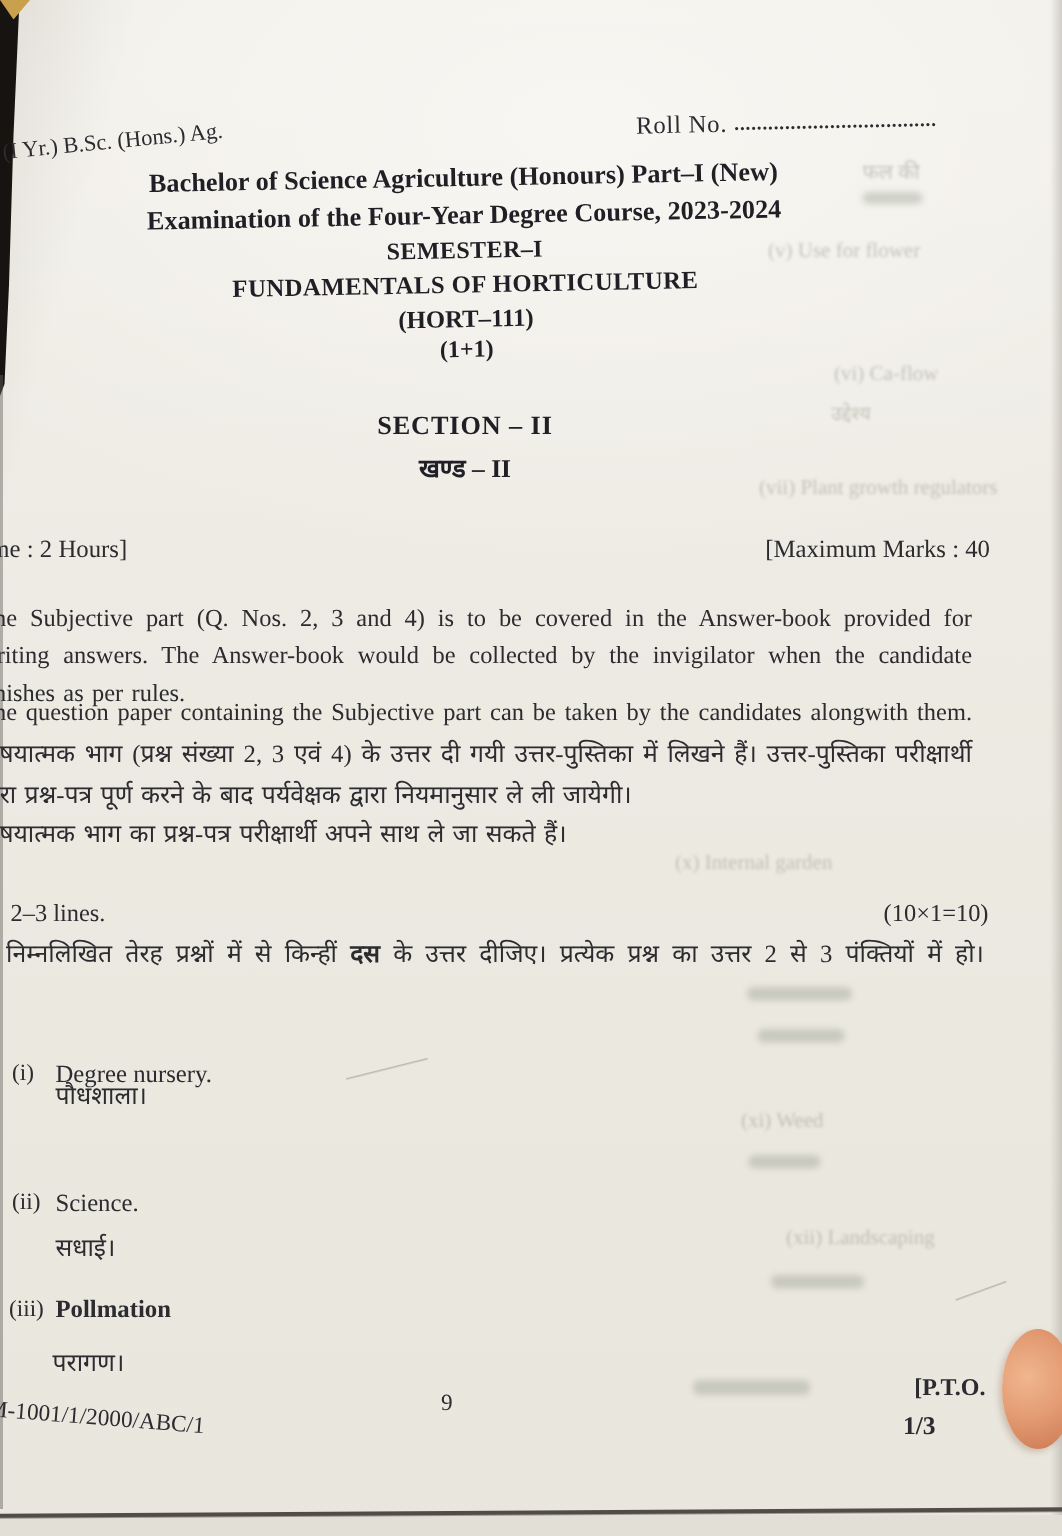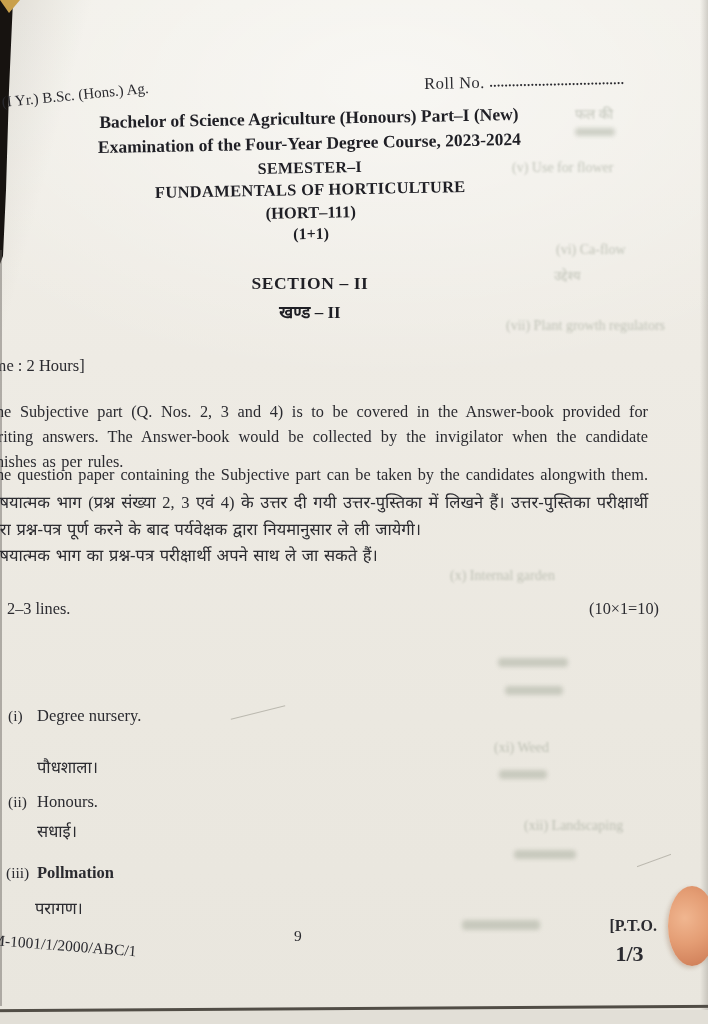--- a/index.html
+++ b/index.html
@@ -60,21 +60,21 @@
   .q2-row{display:flex;justify-content:space-between;margin-left:-2px;}
   .q2-hi{margin-left:-5px;width:652px;font-size:16.5px;margin-top:3px;}
   .bold{font-weight:700;}
   .ital{font-style:italic;}
   .subq-num{font-size:15.5px;}
   .subq-en{font-size:16.5px;}
   .subq-hi{font-size:16.5px;}
   .footer-code{top:931px;left:-8px;font-size:15.5px;transform:rotate(4.5deg);transform-origin:left top;white-space:nowrap;}
   .footer-page{top:927px;left:294px;font-size:15.5px;}
   .footer-pto{top:917px;left:575px;width:82px;text-align:right;font-size:16px;font-weight:bold;}
-  .footer-sheet{top:941px;left:602px;width:55px;text-align:center;font-size:22px;font-weight:700;}
+  .footer-sheet{top:941px;left:602px;width:55px;text-align:left;font-size:17px;font-weight:700;}
   
   .ghost{position:absolute;color:#99a091;opacity:.55;filter:blur(1px);white-space:nowrap;
     font-family:"Liberation Serif","DejaVu Serif",serif;}
   .smudge{position:absolute;background:rgba(150,158,140,.4);filter:blur(2px);border-radius:4px;}
 </style>
 </head>
 <body>
 
 <div class="page">
 
@@ -99,20 +99,21 @@
     <div class="t6">(1+1)</div>
   </div>
 
   <div class="abs section">
     <div class="s1">SECTION – II</div>
     <div class="s2">खण्ड – II</div>
   </div>
 
   <div class="abs meta-row">
     <span>[Time : 2 Hours]</span>
+    <span class="marks">[Maximum Marks : 40</span>
   </div>
 
   <div class="abs body-txt instr1">
     <div class="jline">The Subjective part (Q. Nos. 2, 3 and 4) is to be covered in the Answer-book provided for</div>
     <div class="jline">writing answers. The Answer-book would be collected by the invigilator when the candidate</div>
     <div>finishes as per rules.</div>
   </div>
   <div class="abs body-txt instr2">
     <div class="jline">The question paper containing the Subjective part can be taken by the candidates alongwith them.</div>
   </div>
@@ -123,28 +124,29 @@
   <div class="abs body-txt instrh2">
     <div>विषयात्मक भाग का प्रश्न-पत्र परीक्षार्थी अपने साथ ले जा सकते हैं।</div>
   </div>
 
   <div class="abs q2">
 
     <div class="q2-row">
       <span>2–3 lines.</span>
       <span>(10×1=10)</span>
     </div>
+    <div class="q2-hi jline"><span>निम्नलिखित तेरह प्रश्नों में से किन्हीं </span><span class="bold">दस</span><span> के उत्तर दीजिए। प्रत्येक प्रश्न का उत्तर 2 से 3 पंक्तियों में हो।</span></div>
   </div>
 
   <div class="abs subq-num" style="left:8px;top:707px;">(i)</div>
   <div class="abs subq-en" style="left:37px;top:706px;">Degree nursery.</div>
-  <div class="abs subq-hi" style="left:37px;top:755px;">पौधशाला।</div>
+  <div class="abs subq-hi" style="left:37px;top:718px;">पौधशाला।</div>
 
   <div class="abs subq-num" style="left:8px;top:793px;">(ii)</div>
-  <div class="abs subq-en" style="left:37px;top:792px;">Honours.</div>
+  <div class="abs subq-en" style="left:37px;top:792px;">Science.</div>
   <div class="abs subq-hi" style="left:37px;top:819px;">सधाई।</div>
 
   <div class="abs subq-num" style="left:6px;top:864px;">(iii)</div>
   <div class="abs subq-en" style="left:37px;top:863px;font-weight:bold;">Pollmation</div>
   <div class="abs subq-hi" style="left:35px;top:896px;">परागण।</div>
 
   <div class="abs footer-code">M-1001/1/2000/ABC/1</div>
   <div class="abs footer-page">9</div>
   <div class="abs footer-pto">[P.T.O.</div>
   <div class="abs footer-sheet">1/3</div>

